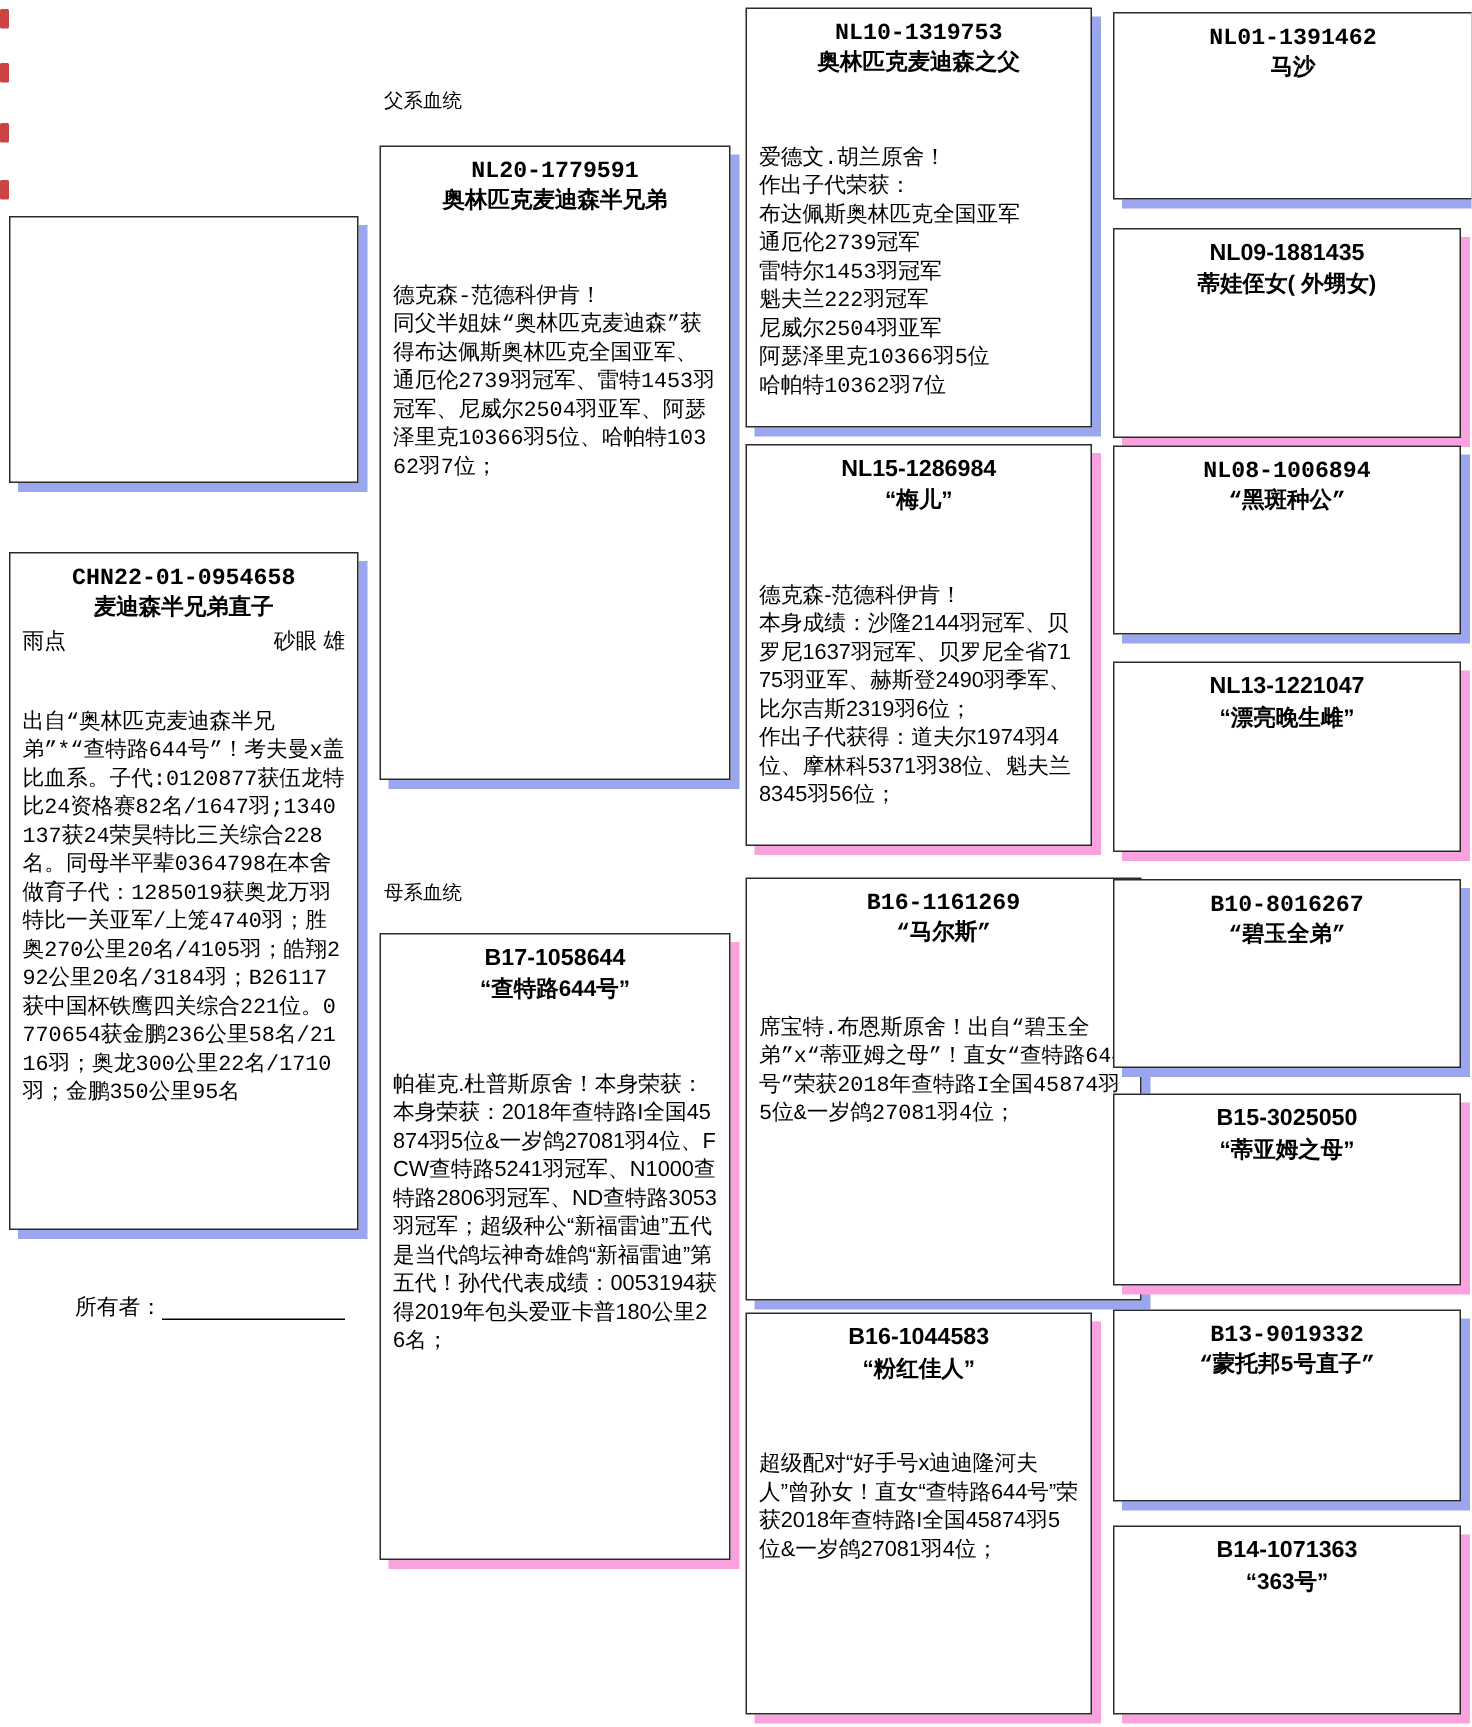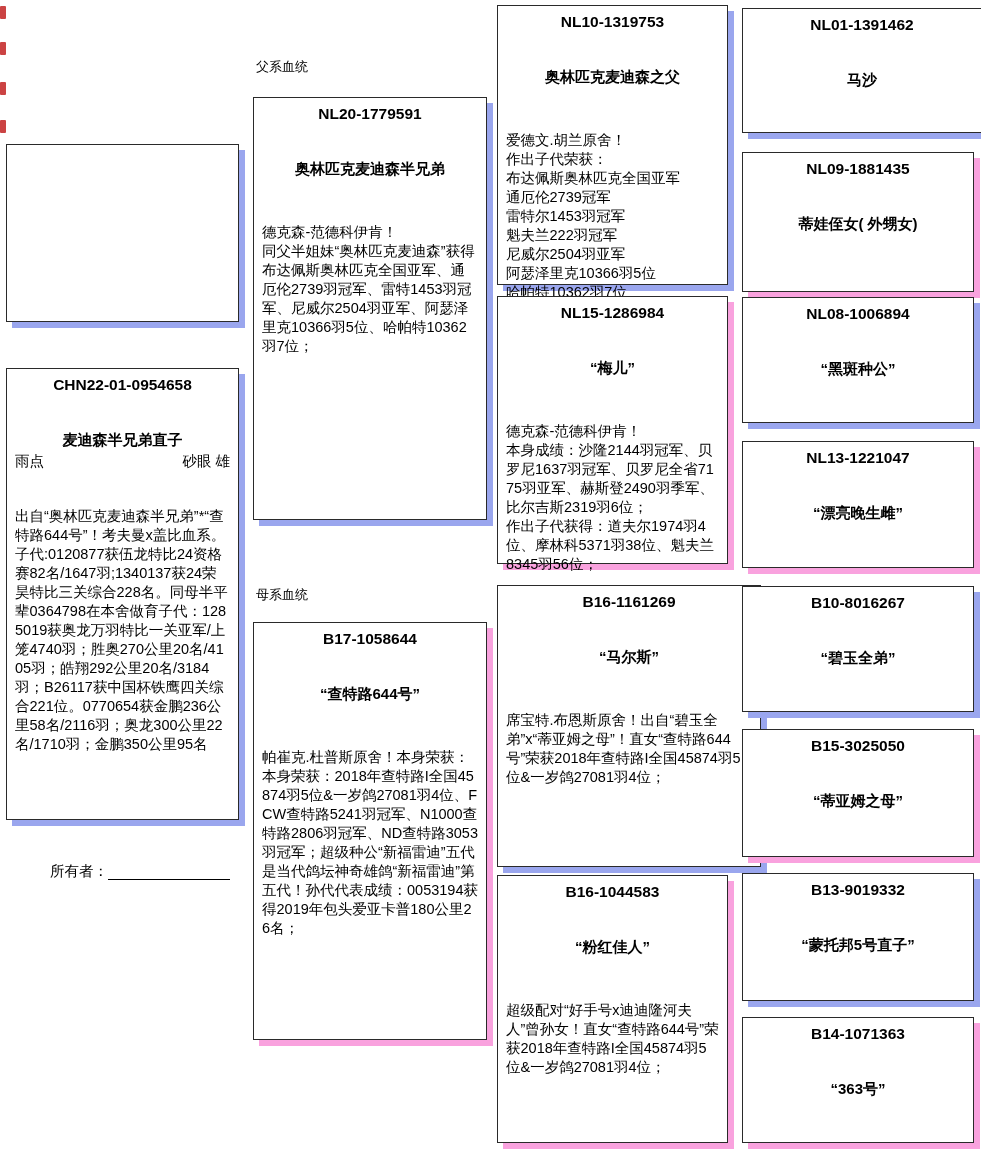--- a/index.html
+++ b/index.html
@@ -2,25 +2,25 @@
 <html><head>
 <meta charset="utf-8">
 <style>
   html,body{margin:0;padding:0;background:#ffffff;}
   body{width:981px;height:1151px;position:relative;overflow:hidden;
        font-family:"Liberation Sans","DejaVu Sans",sans-serif;color:#000;}
   .canvas{position:absolute;inset:0;width:981px;height:1151px;}
 
   .pbox{position:absolute;background:#fff;border:1px solid #2a2a2a;
         box-sizing:border-box;padding:6px 8px;}
-  .pbox.male{box-shadow:6px 6px 0 var(--male-shadow,#9aa6ee);}
+  .pbox.male{box-shadow:6px 6px 0 var(--male-shadow,#9aa6ee);font-family:Liberation Mono, monospace;}
   .pbox.female{box-shadow:6px 6px 0 var(--female-shadow,#f9a2de);}
 
   .ring{font-weight:bold;font-size:15.5px;text-align:center;line-height:1.35;}
-  .pname{font-weight:bold;font-size:15px;text-align:center;line-height:1.35;margin-top:34px;}
+  .pname{font-weight:bold;font-size:15px;text-align:center;line-height:1.35;}
   .pbody{font-size:14.5px;line-height:1.31;white-space:pre-line;margin-top:44px;
          word-break:break-all;}
   .pbody.tight{margin-top:36px;}
   .detail-row{display:flex;font-size:14.5px;margin-top:2px;align-items:baseline;}
   .detail-row .plumage{flex:1;}
   .detail-row .eye{margin-right:4px;}
 
   .section-label{position:absolute;font-weight:normal;font-size:13px;}
 
   .owner-row{position:absolute;font-size:14.5px;display:flex;align-items:center;}

